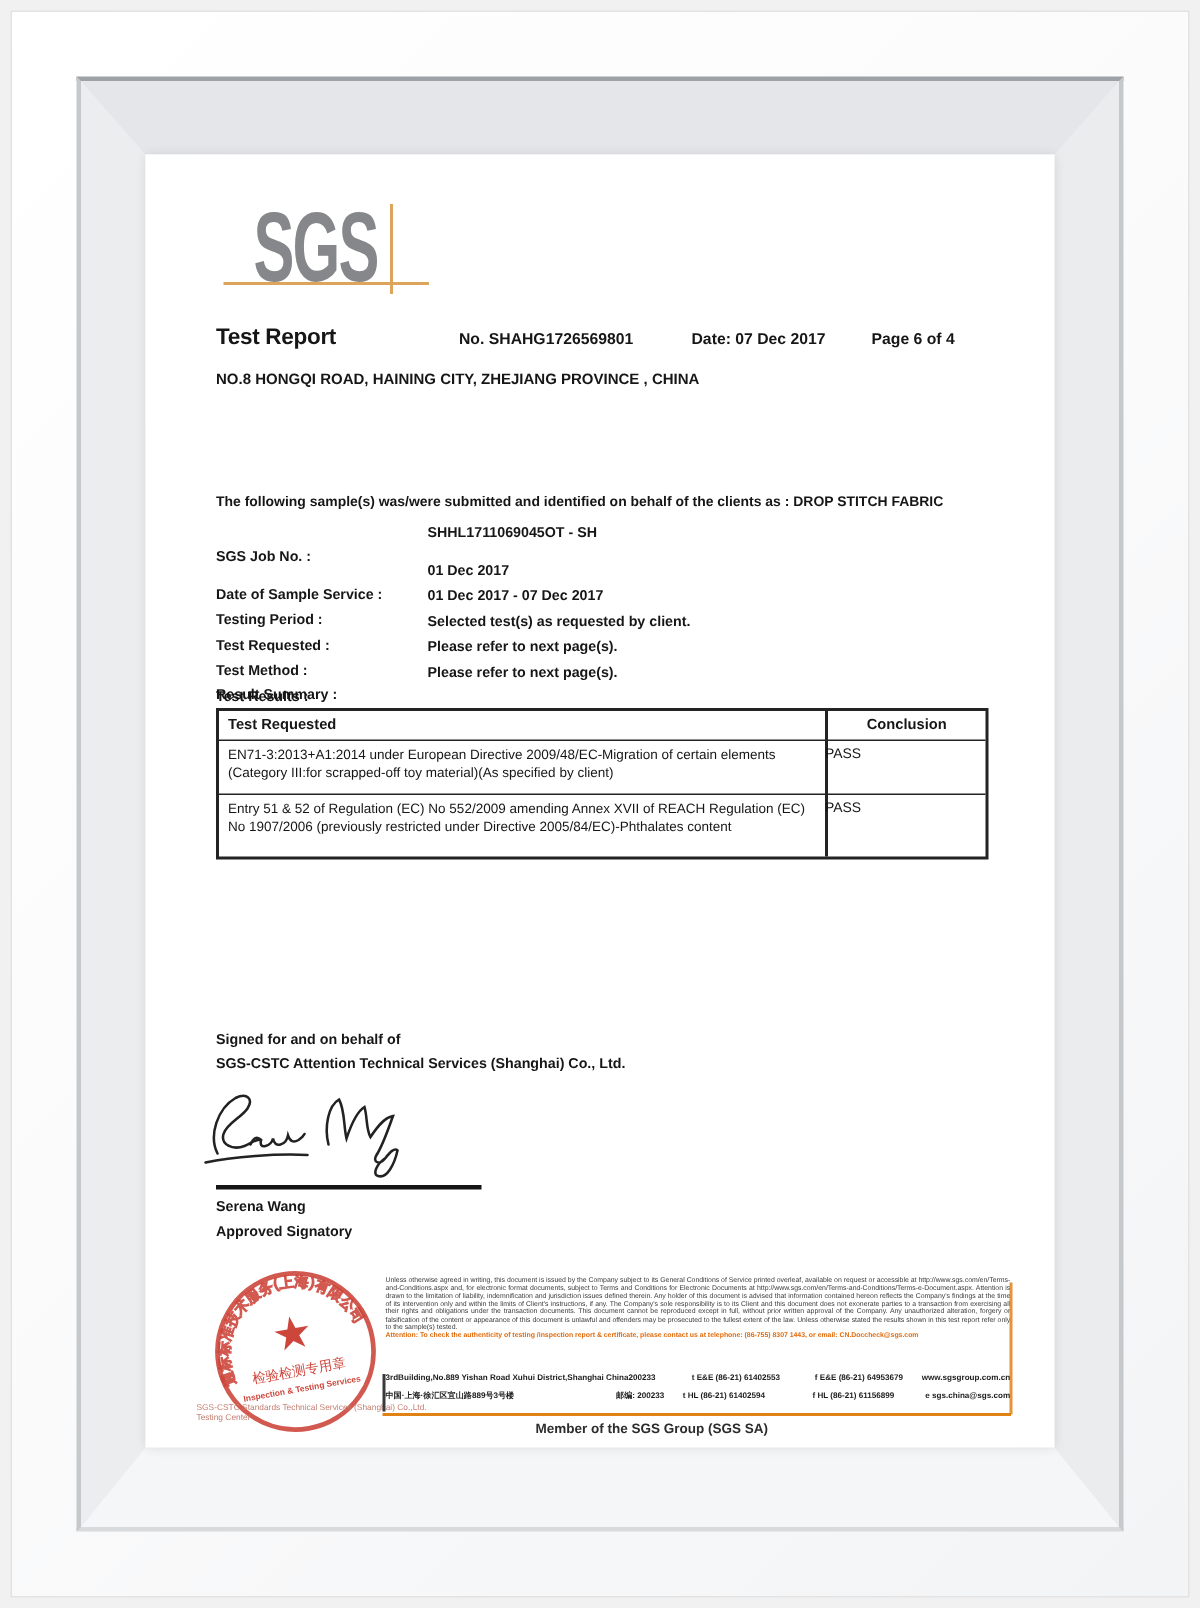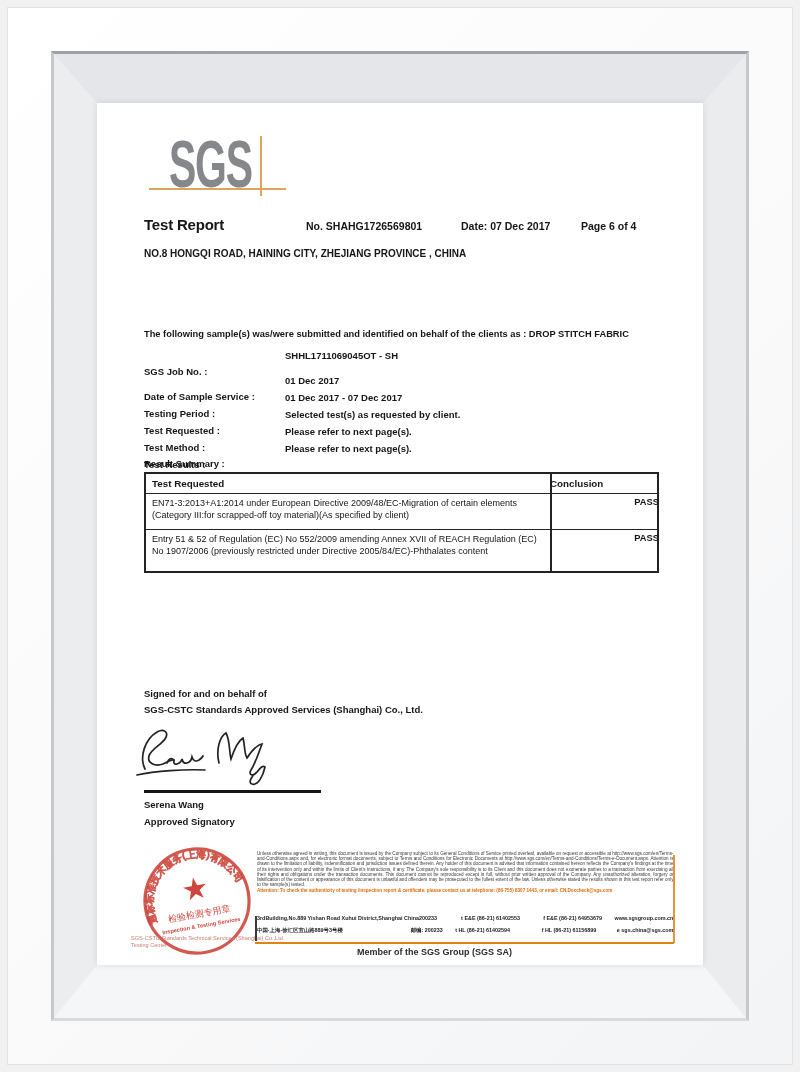--- a/index.html
+++ b/index.html
@@ -42,25 +42,25 @@
   .sample{left:47px;top:226px;font-size:9.3px;font-weight:600;}
   .field-row{left:47px;width:520px;height:14px;}
   .f-label{left:0;top:16px;font-size:9.5px;font-weight:600;white-space:nowrap;}
   .f-value{left:141px;top:0;font-size:9.5px;font-weight:600;white-space:nowrap;}
   .summary-head{left:47px;top:355px;font-size:9.5px;font-weight:700;}
   
   .tbl{left:47px;top:369px;width:515px;height:101px;border:2px solid #232323;}
   .tbl-col-line{left:404px;top:0;width:1.5px;height:100%;background:#232323;}
   .tbl-hrow{left:0;top:0;width:100%;height:20px;border-bottom:1.5px solid #232323;}
   .th-test{left:6px;top:4px;font-size:9.8px;font-weight:800;}
-  .th-concl{left:404px;top:4px;width:109px;font-size:9.8px;font-weight:800;}
+  .th-concl{left:404px;top:4px;width:109px;text-align:center;font-size:9.8px;font-weight:800;}
   .tbl-r1{left:0;top:20px;width:100%;height:36px;border-bottom:1.5px solid #232323;}
   .tbl-r2{left:0;top:56px;width:100%;height:43px;}
   .td-test{left:6px;top:3px;width:392px;font-size:9px;line-height:12px;font-weight:500;white-space:normal;}
-  .td-pass{left:404px;top:3px;width:109px;text-align:right;font-size:9.3px;font-weight:700;}
+  .td-pass{left:404px;top:3px;width:109px;text-align:left;font-size:9.3px;font-weight:400;}
   
   .sig-for1{left:47px;top:585px;font-size:9.5px;font-weight:600;}
   .sig-for2{left:47px;top:601px;font-size:9.5px;font-weight:600;}
   .sig-svg{left:38px;top:620px;}
   .sig-line{left:47px;top:687px;width:177px;height:3px;background:#151515;}
   .sig-name{left:47px;top:696px;font-size:9.5px;font-weight:600;text-align:center;}
   .sig-role{left:47px;top:713px;font-size:9.5px;font-weight:600;}
   
   .stamp-svg{left:42px;top:740px;opacity:.92;}
   .stamp-caption{left:34px;top:832px;width:220px;font-size:9px;line-height:11px;color:#c57f72;
@@ -143,21 +143,21 @@
       <span class="td-test">EN71-3:2013+A1:2014 under European Directive 2009/48/EC-Migration of certain elements (Category III:for scrapped-off toy material)(As specified by client)</span>
       <span class="td-pass">PASS</span>
     </div>
     <div class="tbl-r2">
       <span class="td-test">Entry 51 &amp; 52 of Regulation (EC) No 552/2009 amending Annex XVII of REACH Regulation (EC) No 1907/2006 (previously restricted under Directive 2005/84/EC)-Phthalates content</span>
       <span class="td-pass">PASS</span>
     </div>
   </div>
 
   <div class="sig-for1 abs-txt">Signed for and on behalf of</div>
-  <div class="sig-for2 abs-txt">SGS-CSTC Standards Approved Services (Shanghai) Co., Ltd.</div>
+  <div class="sig-for2 abs-txt">SGS-CSTC Attention Technical Services (Shanghai) Co., Ltd.</div>
   <svg class="sig-svg" width="150" height="64" viewBox="0 0 150 64">
     <g fill="none" stroke="#222222" stroke-width="1.7" stroke-linecap="round">
       <path d="M10,46 C4,34 10,16 22,9 C30,5 34,10 30,16 C26,22 16,26 14,33 C12,40 20,44 28,41 C33,39 36,36 39,37"></path>
       <path d="M32,40 q3,-7 7,-3 q-1,5 3,4 q4,-1 5,-5 q1,5 5,4 q4,-1 5,-6 q2,6 7,3 q3,-2 4,-4"></path>
       <path d="M84,40 c-3,-12 0,-26 7,-30 c4,7 3,18 5,26 c3,-9 7,-18 12,-21 c2,7 1,15 4,20 c4,-6 9,-13 15,-14 c-4,11 -7,20 -11,26 c-3,5 2,7 6,2 c3,-4 6,-7 8,-5 c-2,9 -7,19 -13,17 c-4,-1 -1,-8 5,-12"></path>
       <path d="M2,52 C20,48 50,46 70,47"></path>
     </g>
   </svg>
   <div class="sig-line"></div>
   <div class="sig-name abs-txt">Serena Wang</div>

